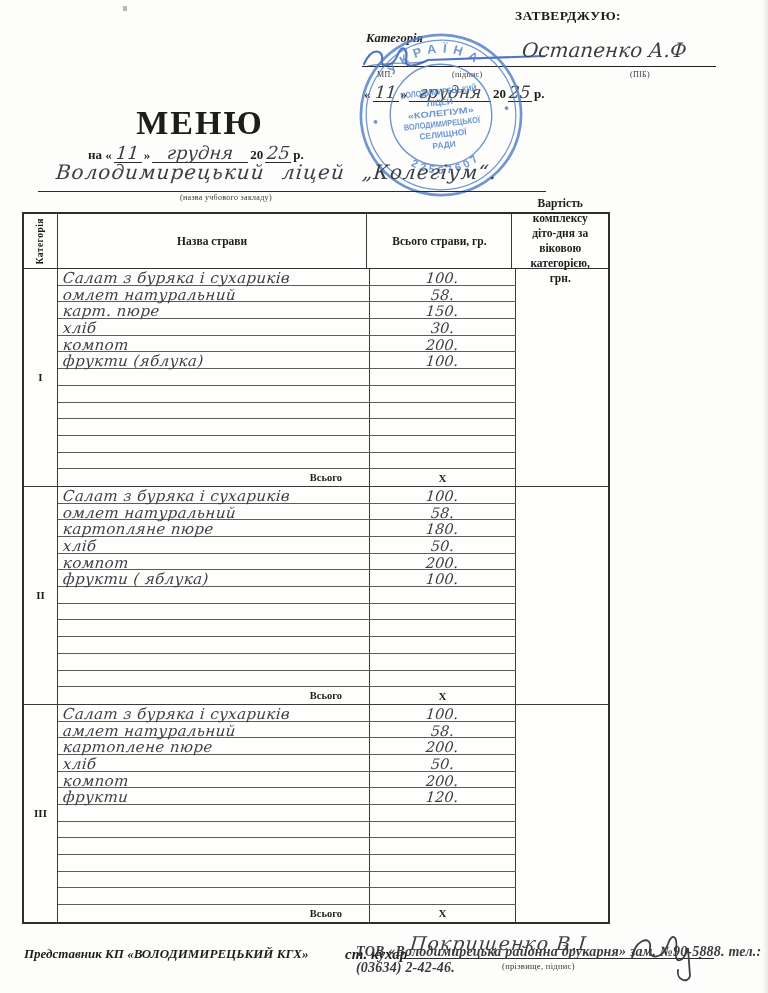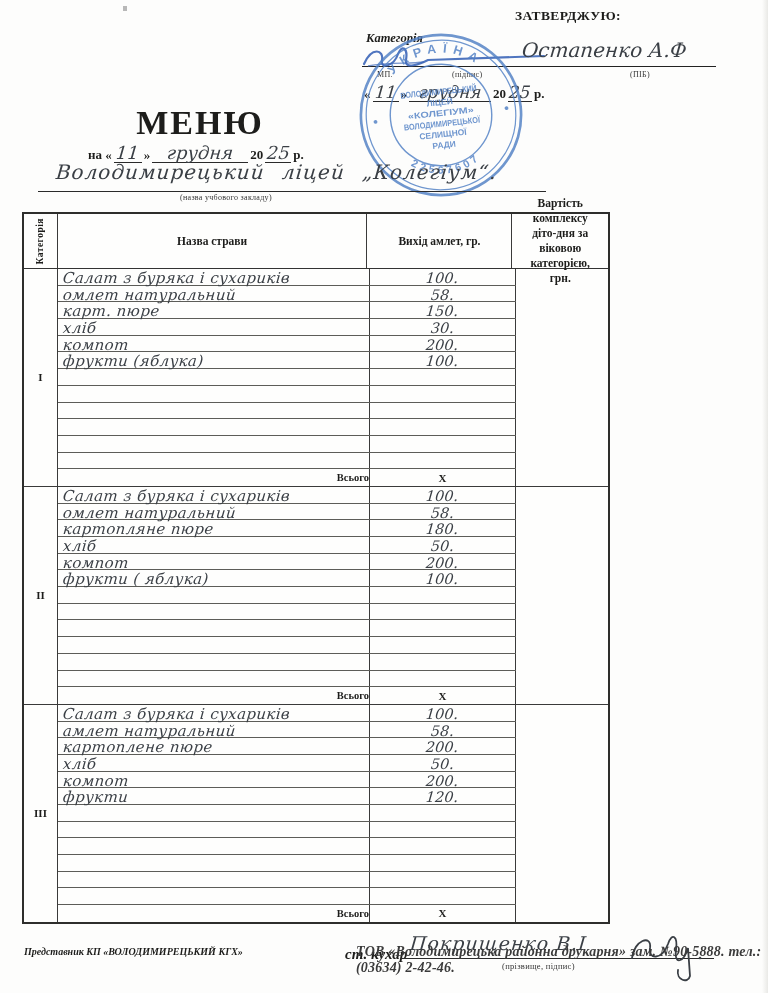--- a/index.html
+++ b/index.html
@@ -79,27 +79,27 @@
             display:flex;align-items:center;justify-content:center;
             font-weight:bold;font-size:11px;}
   .rows{width:458px;display:flex;flex-direction:column;}
   .row{display:flex;height:16.7px;box-sizing:border-box;border-bottom:1px solid #5c5c58;}
   .row:last-child{border-bottom:none;}
   .cell{box-sizing:border-box;overflow:visible;}
   .cell.dish{width:312px;border-right:1.2px solid #3a3a3a;padding-left:5px;}
   .cell.weight{width:146px;border-right:1.6px solid #3a3a3a;text-align:center;}
   .dish-text{font-size:15px;line-height:15px;margin-top:-1px;letter-spacing:.4px;}
   .amt{font-size:14.5px;line-height:14px;margin-top:0;}
-  .total-row .dish{display:flex;justify-content:flex-end;align-items:center;padding-right:0;}
+  .total-row .dish{display:flex;justify-content:flex-end;align-items:center;padding-right:27px;}
   .total-row .dish span{font-weight:bold;font-size:10.5px;}
   .total-row .weight{display:flex;align-items:center;justify-content:center;font-weight:bold;font-size:11px;}
   .cost-cell{flex:1;box-sizing:border-box;}
 
   
-  .rep{left:24px;top:946px;font-size:10px;}
+  .rep{left:24px;top:946px;font-size:13px;}
   .cook-label{left:345px;top:946px;font-size:15px;text-align:right;}
   .cook-line{left:400px;top:930px;width:314px;height:28px;border-bottom:1.4px solid #2a2a2a;}
   .cook-name{left:410px;top:932px;font-size:19px;letter-spacing:1px;}
   .cook-cap{left:502px;top:961px;font-size:8.5px;color:#333;}
   .print-info{left:356px;top:944px;font-size:14px;font-weight:bold;font-style:italic;color:#3b3b3b;letter-spacing:.2px;}
   svg text{font-family:"Liberation Sans", sans-serif;}
 </style>
 </head>
 <body>
 
@@ -174,21 +174,21 @@
 <div class="abs school-line"></div>
 <span class="abs hw school-hw">Володимирецький ліцей „Колегіум“.</span>
 <div class="abs tiny school-cap">(назва учбового закладу)</div>
 
 <div class="abs menu-table">
   <div class="thead">
     <div class="th col-cat">
       <span class="vtext">Категорія</span>
     </div>
     <div class="th col-dish">Назва страви</div>
-    <div class="th col-weight">Вихід амлет, гр.</div>
+    <div class="th col-weight">Всього страви, гр.</div>
     <div class="th col-cost">Вартість комплексу діто-дня за віковою категорією, грн.</div>
   </div>
 
   <div class="section">
     <div class="cat-cell">I</div>
     <div class="rows">
         <div class="row">
           <div class="cell dish"><span class="hw dish-text">Салат з буряка і сухариків</span></div>
           <div class="cell weight"><span class="hw amt">100.</span></div>
         </div>

